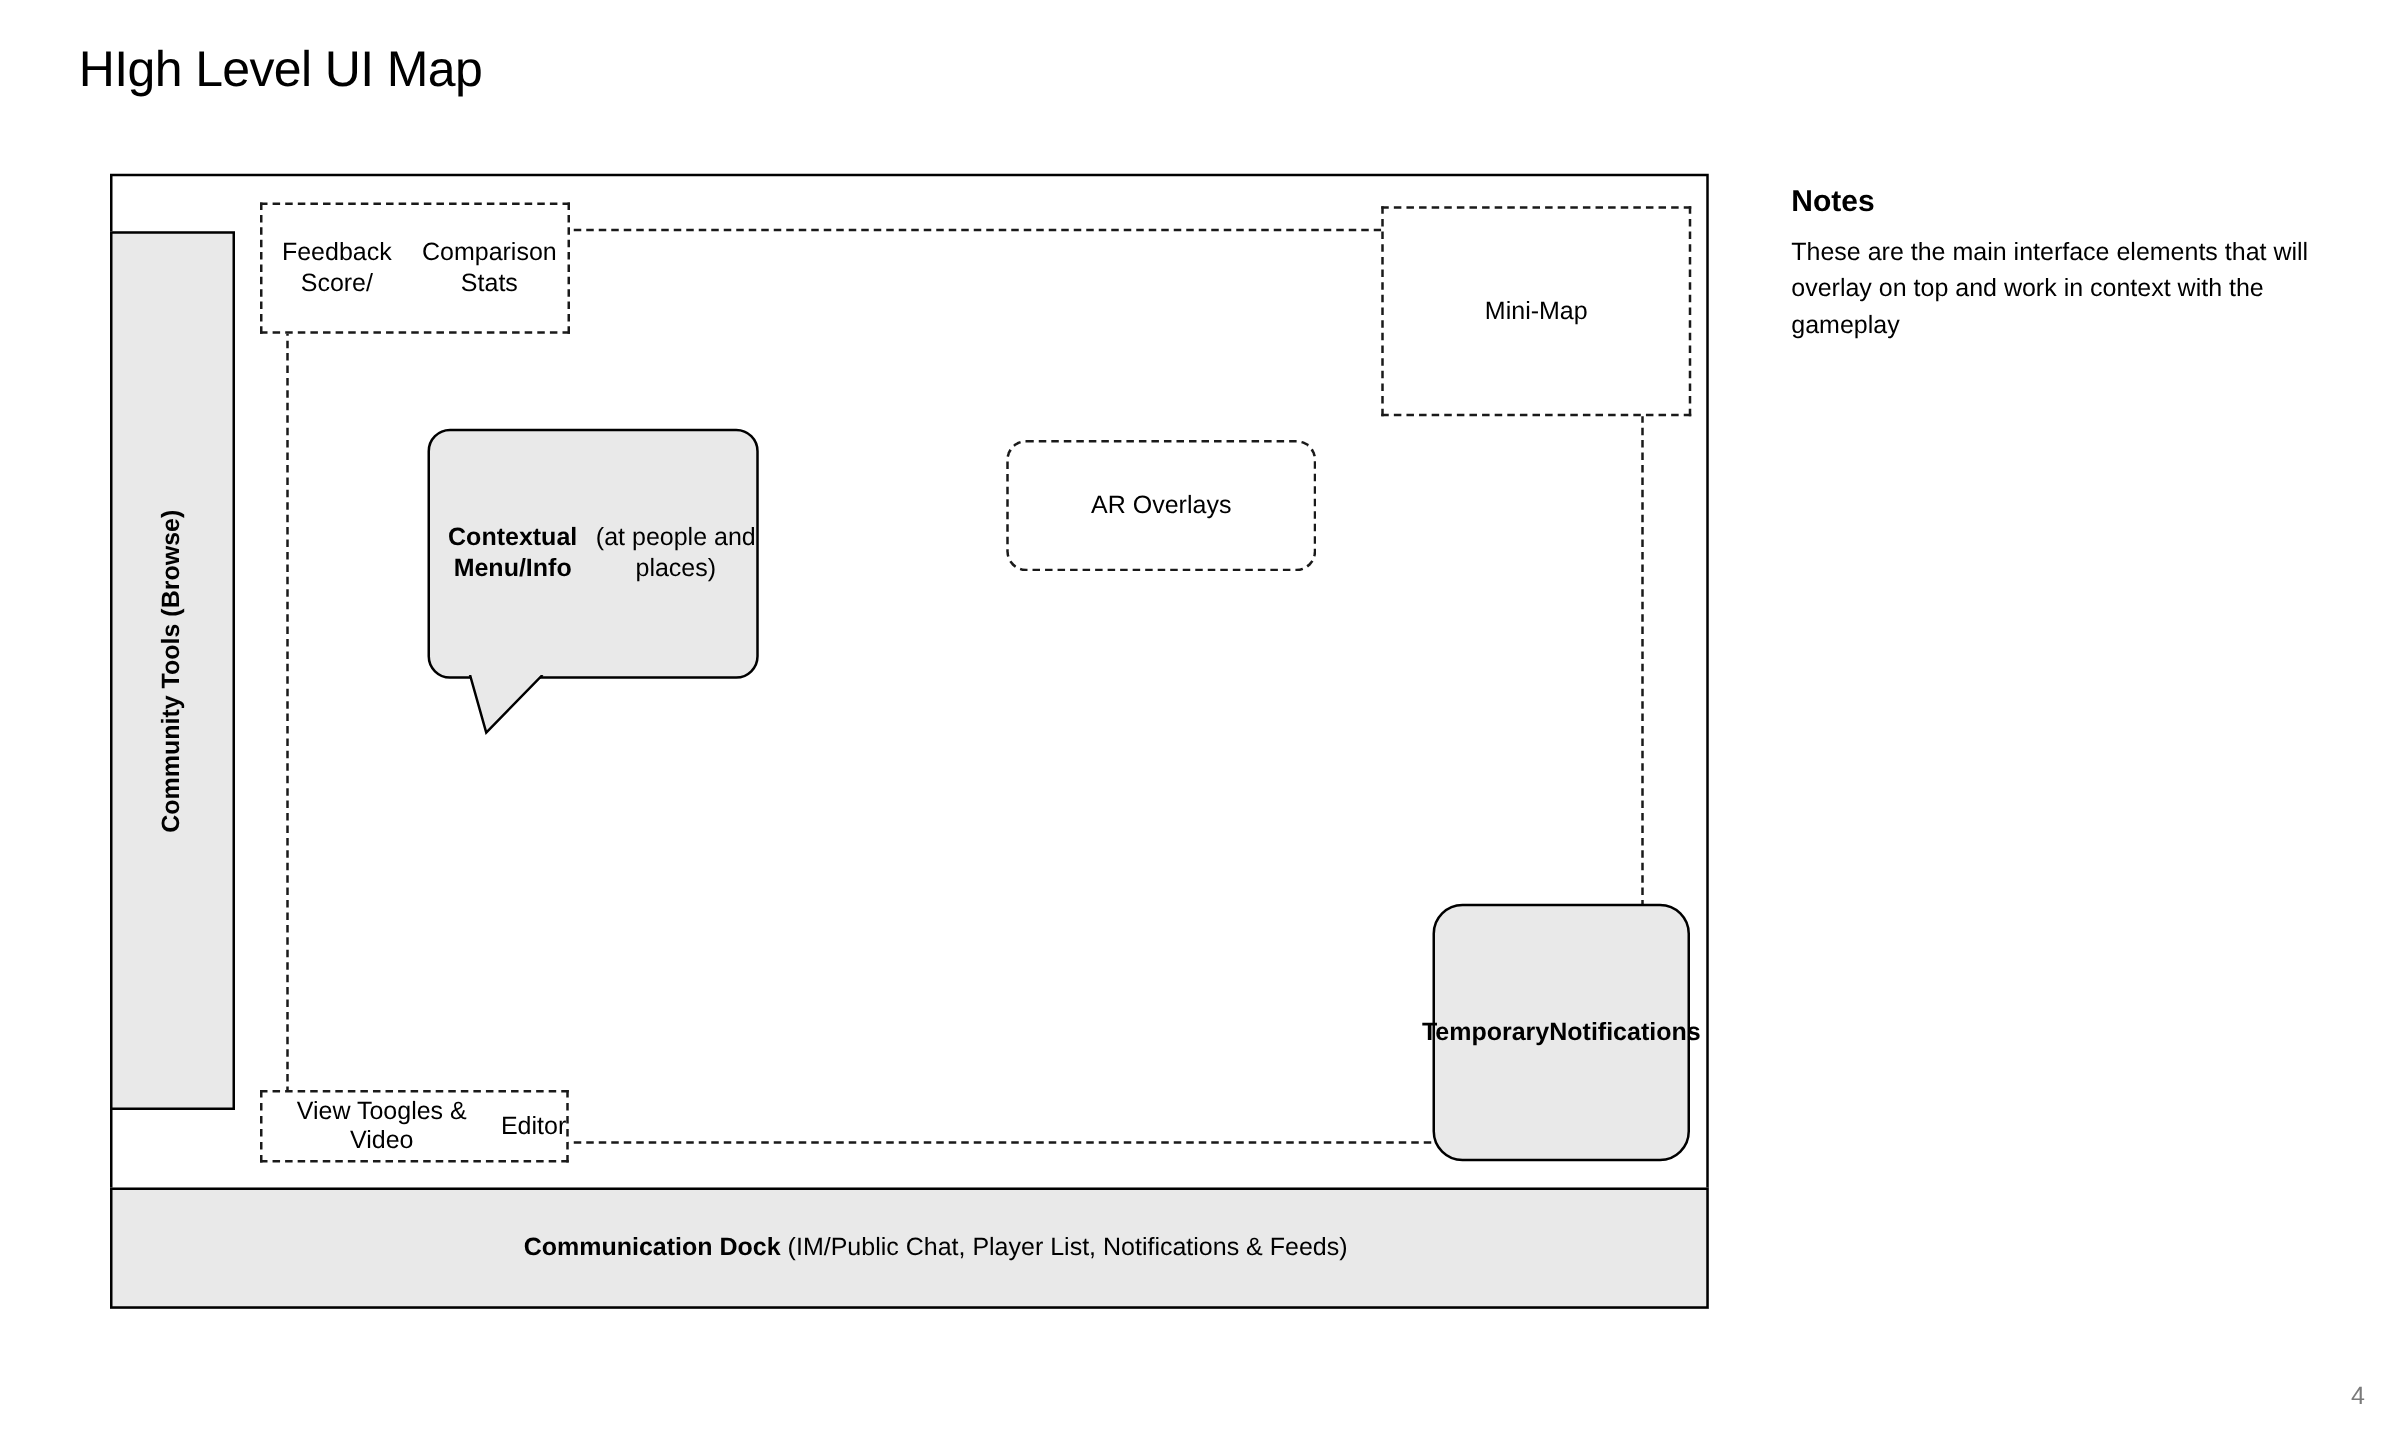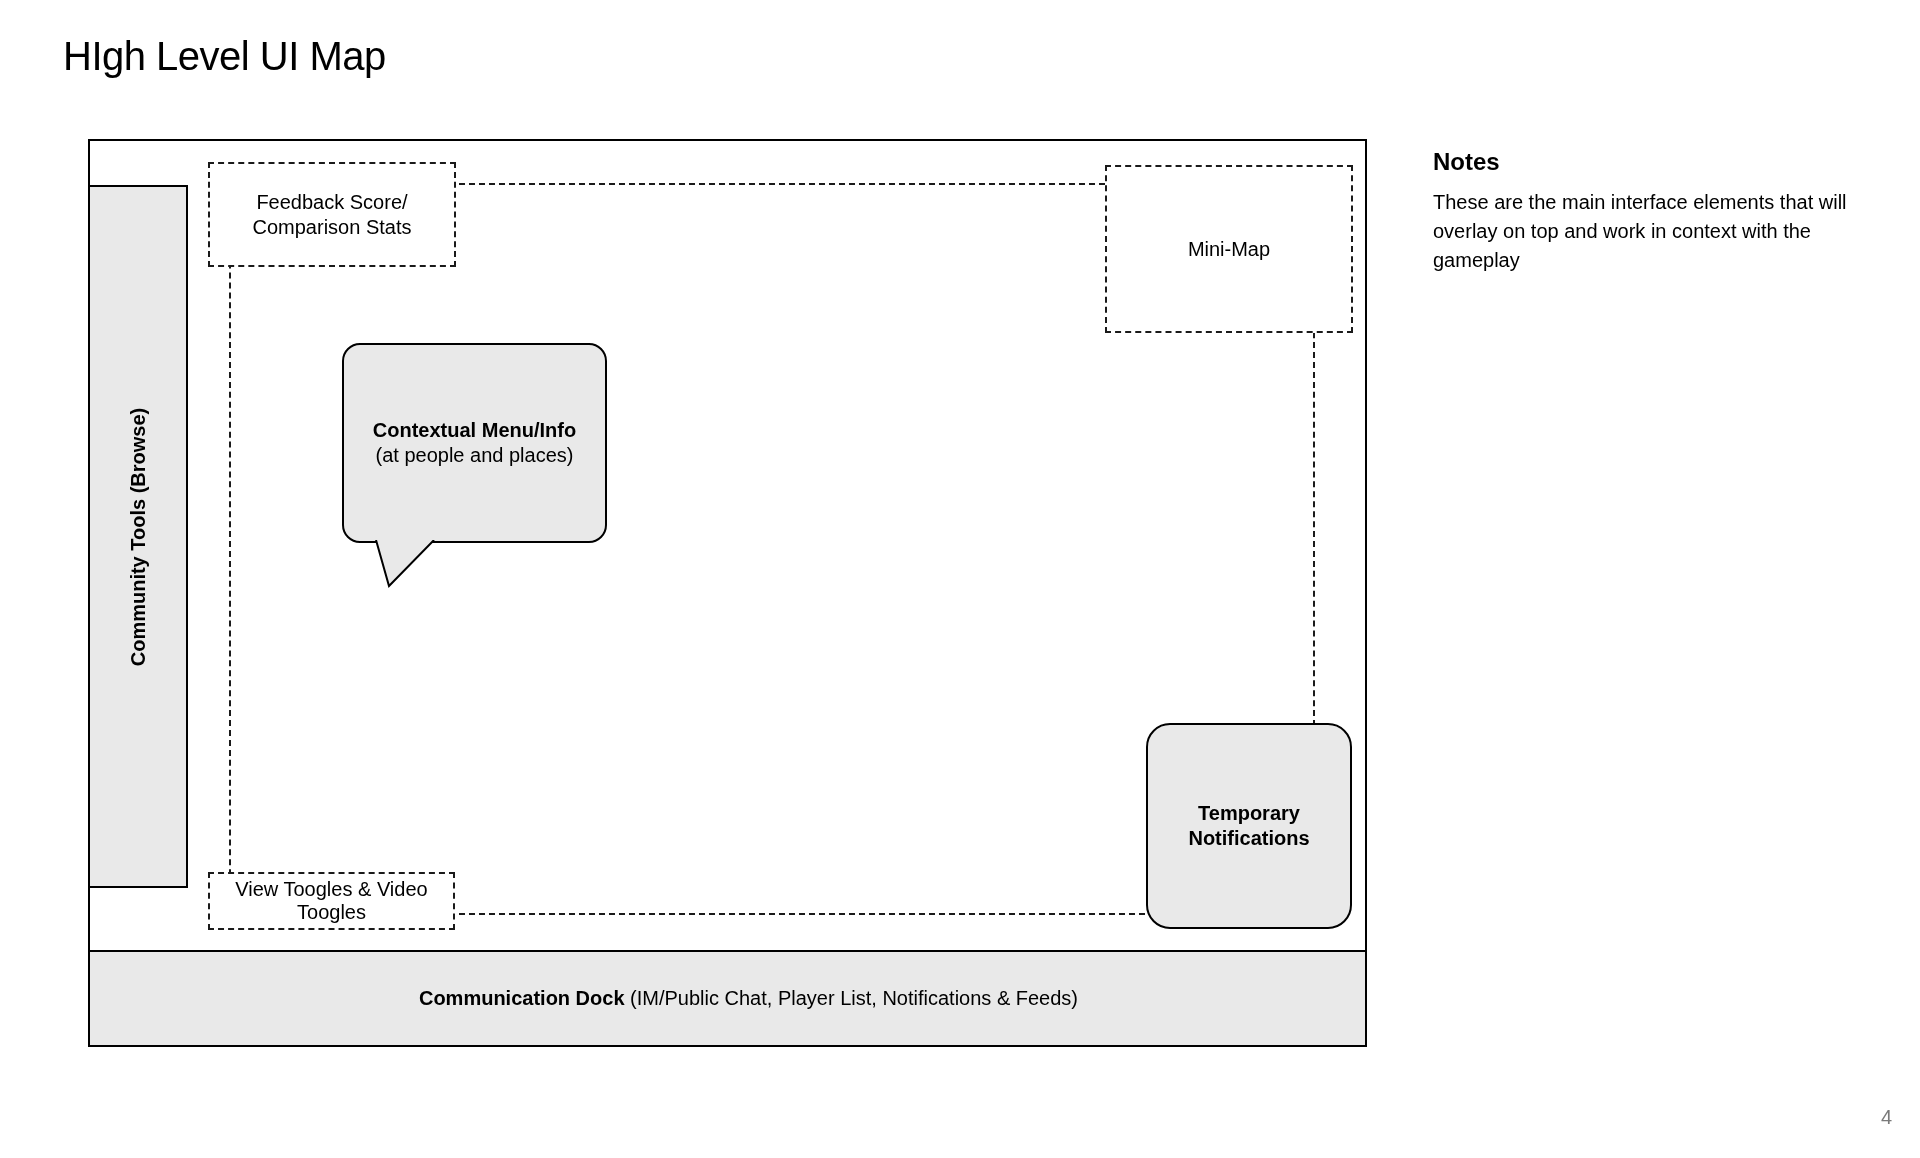--- a/index.html
+++ b/index.html
@@ -36,21 +36,20 @@
     left: 229px; top: 183px;
     width: 1086px; height: 732px;
     border: 2px dashed #1a1a1a;
     box-sizing: border-box;
     z-index: 1;
   }
 
   .label-box {
     box-sizing: border-box;
     display: flex;
-    flex-direction: column;
     align-items: center;
     justify-content: center;
     text-align: center;
     font-size: 20px;
     line-height: 25px;
     z-index: 2;
   }
   .dashed { border: 2px dashed #1a1a1a; background: #ffffff; }
   .solid  { border: 2px solid  #000000; }
   .fill-gray { background: #e9e9e9; }
@@ -139,33 +138,36 @@
 
   <div class="abs label-box dashed" id="feedback-box">
     <span>Feedback Score/</span>
     <span>Comparison Stats</span>
   </div>
 
   <div class="abs label-box dashed" id="minimap-box">
     <span>Mini-Map</span>
   </div>
 
+  <div class="abs label-box dashed" id="ar-overlays-box">
+    <span>AR Overlays</span>
+  </div>
 
   <div class="abs label-box solid fill-gray" id="contextual-bubble">
     <span class="bold-line">Contextual Menu/Info</span>
     <span>(at people and places)</span>
   </div>
   <svg class="abs" id="bubble-tail" viewBox="0 0 80 50">
     <path d="M8,0 L21,46 L66,0 Z" fill="#e9e9e9" stroke="none"></path>
     <path d="M8,0 L21,46 L66,0" fill="none" stroke="#000" stroke-width="2"></path>
   </svg>
 
   <div class="abs label-box dashed" id="view-toggles-box">
     <span>View Toogles &amp; Video</span>
-    <span>Toogles</span>
+    <span>Editor</span>
   </div>
 
   <div class="abs label-box solid fill-gray" id="temp-notifications-box">
     <span>Temporary</span>
     <span>Notifications</span>
   </div>
 
   <div class="abs" id="communication-dock">
     <span>
       <span class="bold">Communication Dock</span><span> (IM/Public Chat, Player List, Notifications &amp; Feeds)</span>

